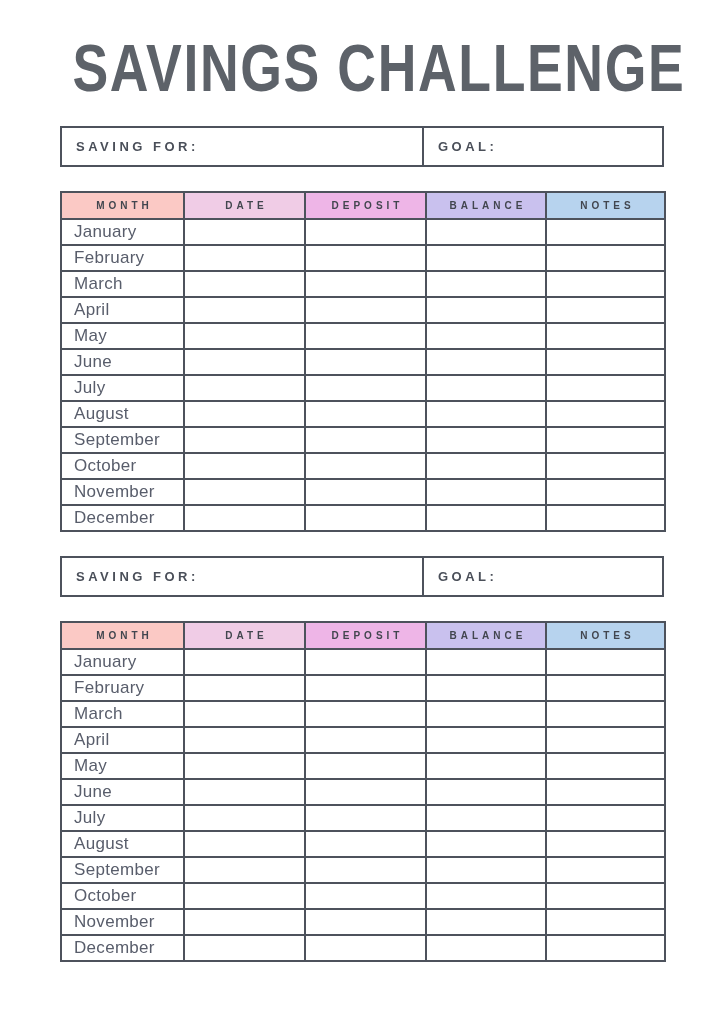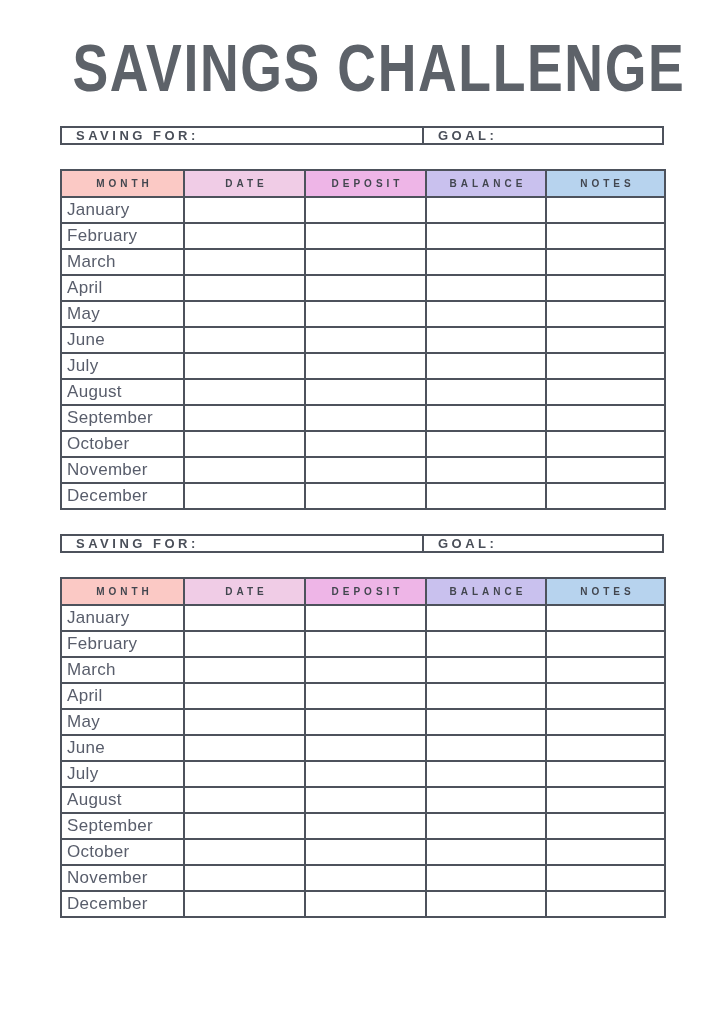--- a/index.html
+++ b/index.html
@@ -34,21 +34,21 @@
     letter-spacing: 2px;
     white-space: nowrap;
     transform: scaleX(0.80);
     transform-origin: 50% 50%;
     height: 104px;
   }
   .block { width: 604px; margin: 0 auto; }
   .bar {
     margin-top: 22px;
     width: 604px;
-    height: 19px;
+    height: 41px;
     border: 2px solid var(--border);
     display: flex;
     background: #ffffff;
   }
   .bar-cell {
     display: flex;
     align-items: center;
     padding-left: 14px;
   }
   .bar-cell.left {
@@ -79,21 +79,21 @@
     text-align: center;
     padding-left: 4px; 
   }
   table.savings-table td {
     border: 2px solid var(--border);
     height: 26px;
   }
   td.month-cell {
     font-size: 17px;
     color: var(--month-text);
-    padding-left: 5px;
+    padding-left: 12px;
     letter-spacing: 0.3px;
   }
   .second-block .bar { margin-top: 24px; }
 </style>
 </head>
 <body>
 
 <div class="page">
 
   <h1 class="page-title">SAVINGS CHALLENGE</h1>

